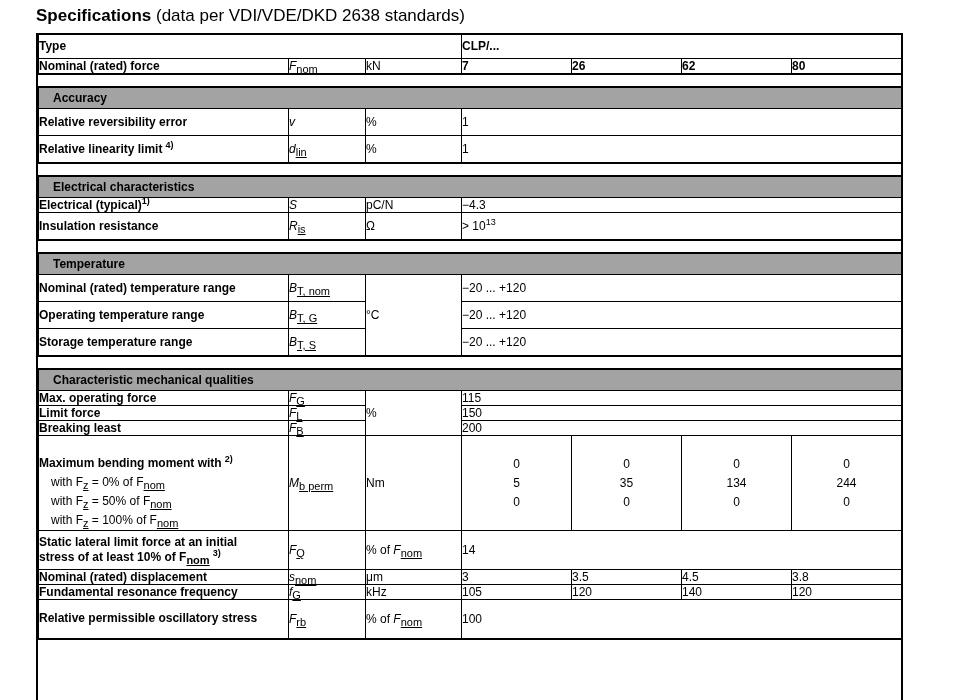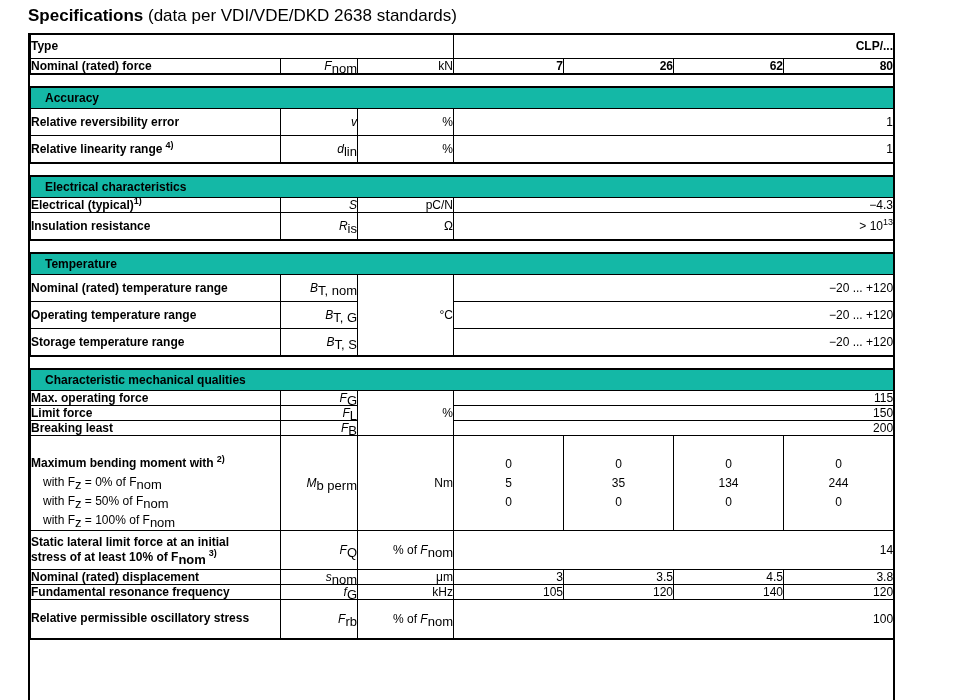--- a/index.html
+++ b/index.html
@@ -1,54 +1,54 @@
 <!DOCTYPE html>
 <html><head>
 <meta charset="utf-8">
 <style>
   * { box-sizing: border-box; }
   body {
     margin: 0; width: 973px; height: 700px; background: #ffffff;
     font-family: "Liberation Sans", sans-serif; color: #000;
     overflow: hidden;
   }
-  .page { padding-left: 28px; padding-top: 6px; }
+  .page { padding-left: 36px; padding-top: 6px; }
   .title { font-size: 17px; line-height: 20px; margin: 0 0 7px 0; font-weight: normal; }
   .title .tb { font-weight: bold; }
   .tbl-wrap {
     width: 867px; height: 667px;
     border: 2px solid #000; border-bottom: none;
     overflow: hidden;
   }
   table.sec {
     border-collapse: collapse; width: 100%; table-layout: fixed;
     font-size: 12px; border-bottom: 2px solid #000;
   }
   table.sec-top { border-top: 2px solid #000; }
   table.sec td { border: 1px solid #000; padding: 0; vertical-align: middle; }
   table.first tr:first-child td { border-top: none; }
   col.c-label { width: 250px; }
   col.c-sym   { width: 77px; }
   col.c-unit  { width: 96px; }
   col.c-v     { width: 110px; }
   tr.hdr td {
-    background: #14b8a6; font-weight: bold; text-align: left;
+    background: #a3a3a3; font-weight: bold; text-align: left;
     padding-left: 14px; height: 22px;
   }
   .lbl { font-weight: bold; text-align: left; padding-left: 14px; padding-right: 4px; }
-  .ctr { text-align: right; }
+  .ctr { text-align: left; }
   .bold { font-weight: bold; }
   tr.r23 > td { height: 23px; }
   tr.r26 > td { height: 15px; }
   tr.r27 > td { height: 27px; }
   tr.r39 > td { height: 39px; }
   tr.r82 > td { height: 82px; }
   .spacer { height: 11px; background: #fff; }
   i { font-style: italic; }
-  sub { font-size: 13px; vertical-align: -3px; line-height: 0; }
+  sub { font-size: 11px; vertical-align: -3px; line-height: 0; text-decoration: underline; }
   sup { font-size: 9px; vertical-align: 5px; line-height: 0; }
   sup.sp { margin-left: 3px; }
   .two-line { line-height: 15px; }
   td.bend-label { vertical-align: top; padding-top: 3px; }
   .b-main { line-height: 19px; margin-top: 18px; }
   .b-sub { line-height: 19px; font-weight: normal; margin-left: 12px; }
   td.bend-val { vertical-align: bottom; padding-bottom: 8px; }
   td.bend-val div { line-height: 19px; text-align: center; }
 </style>
 </head>
@@ -103,21 +103,21 @@
           <tr class="hdr">
         <td colspan="7">Accuracy</td>
       </tr>
       <tr class="r27">
         <td class="lbl">Relative reversibility error</td>
         <td class="ctr"><i>v</i></td>
         <td class="ctr">%</td>
         <td colspan="4" class="ctr">1</td>
       </tr>
       <tr class="r27">
-        <td class="lbl"><span>Relative linearity range</span><sup class="sp">4)</sup></td>
+        <td class="lbl"><span>Relative linearity limit</span><sup class="sp">4)</sup></td>
         <td class="ctr"><i>d</i><sub>lin</sub></td>
         <td class="ctr">%</td>
         <td colspan="4" class="ctr">1</td>
       </tr>
     </tbody>
       </table>
 
     <div class="spacer"></div>
 
     <table class="sec sec-top">

